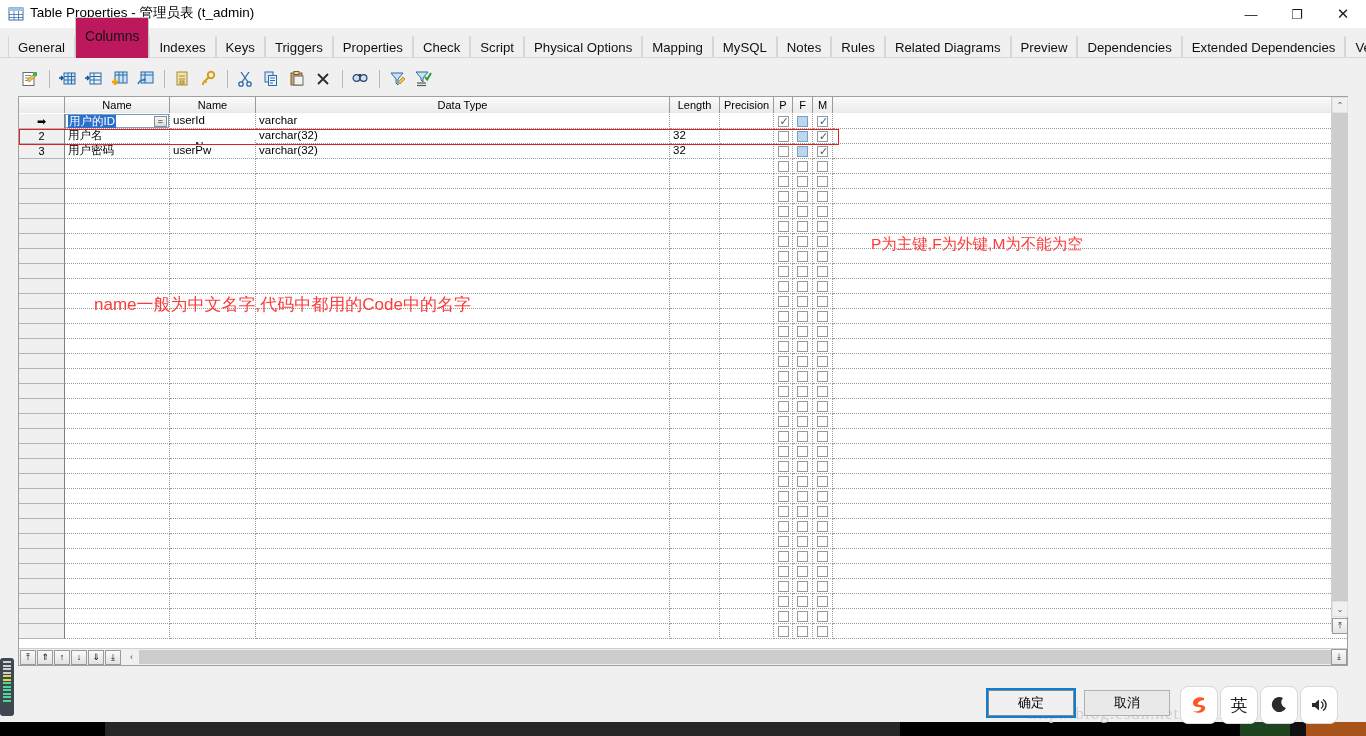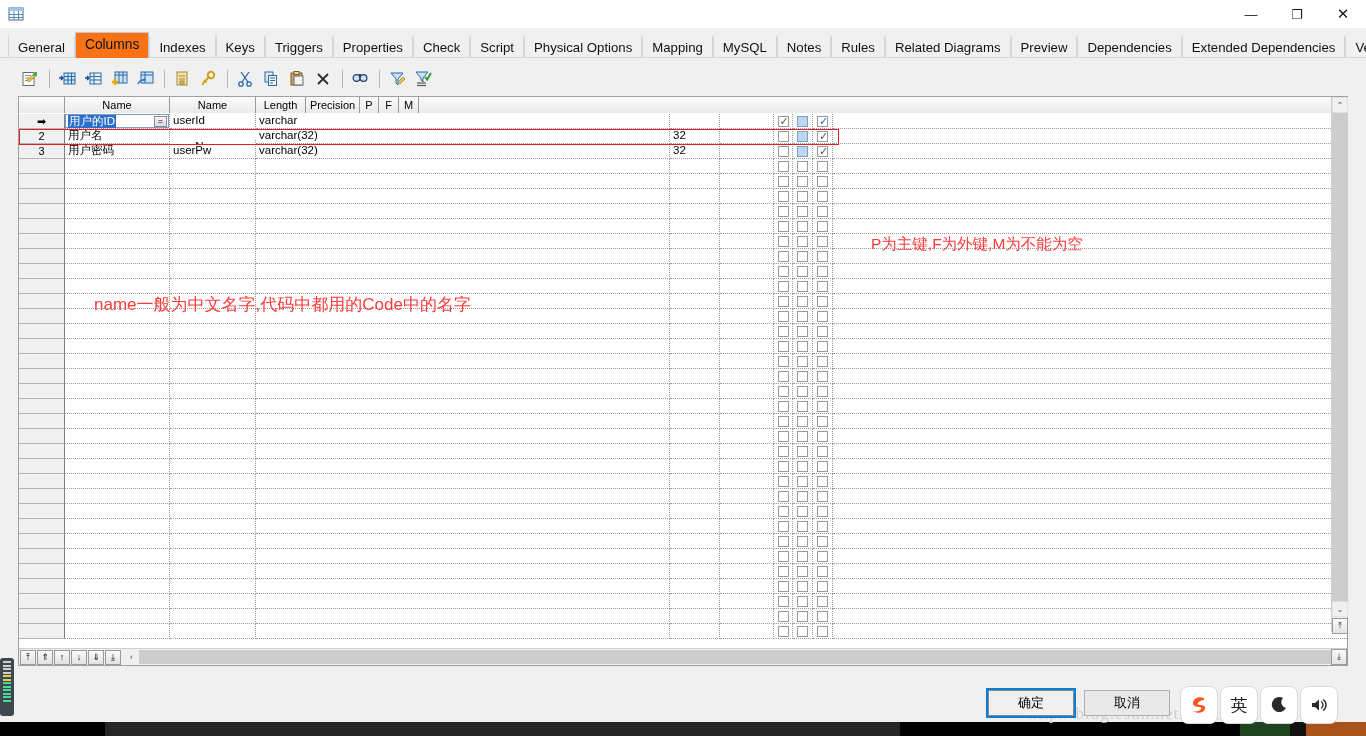--- a/index.html
+++ b/index.html
@@ -47,21 +47,21 @@
     display: flex; align-items: center;
     font-size: 13.2px; color: #111;
     background: #f0f0f0;
     border-left: 1px solid #d6d6d6;
     border-right: 1px solid #d6d6d6;
     border-top: 1px solid #f0f0f0;
     white-space: nowrap;
     line-height: 1;
   }
   .tab.active {
-    background: #f97316; height: 26px;
+    background: #be185d; height: 41px;
     border: 1px solid #c8c8c8; border-bottom: none;
     font-size: 13.8px;
     position: relative; z-index: 3;
     padding: 0 9px 2px 9px;
   }
   .tabline {
     position: absolute; left: 0; top: 57px; width: 1366px; height: 1px; background: #d8d8d8;
   }
 
   
@@ -290,20 +290,21 @@
     <span class="ticon">
       <svg width="16" height="16" viewBox="0 0 16 16">
         <rect x="1" y="2" width="14" height="12" fill="#fff" stroke="#3a6fa6" stroke-width="1"></rect>
         <rect x="1" y="2" width="14" height="3" fill="#9fc3e0"></rect>
         <line x1="6" y1="5" x2="6" y2="14" stroke="#3a6fa6" stroke-width="0.8"></line>
         <line x1="10.5" y1="5" x2="10.5" y2="14" stroke="#3a6fa6" stroke-width="0.8"></line>
         <line x1="1" y1="8.5" x2="15" y2="8.5" stroke="#3a6fa6" stroke-width="0.8"></line>
         <line x1="1" y1="11.5" x2="15" y2="11.5" stroke="#3a6fa6" stroke-width="0.8"></line>
       </svg>
     </span>
+    <span class="ttext">Table Properties - 管理员表 (t_admin)</span>
     <div class="winbtns">
       <button class="winbtn">—</button>
       <button class="winbtn">❐</button>
       <button class="winbtn close">✕</button>
     </div>
   </div>
 
   <div class="tabstrip">
     <div class="tabs" id="tabs-container">
         <div class="tab">General</div>
@@ -446,20 +447,21 @@
           <path d="M11 7 l2.2 2.6 L17 3" stroke="#2e9c3a" stroke-width="2" fill="none"></path>
         </svg>
       </div>
     </div>
 
     <div class="gridwrap">
       <div class="hdr" id="grid-header">
           <div class="hc first" style="width: 46px;"></div>
           <div class="hc" style="width: 105px;">Name</div>
           <div class="hc" style="width: 86px;">Name</div>
+          <div class="hc" style="width: 414px;">Data Type</div>
           <div class="hc" style="width: 50px;">Length</div>
           <div class="hc" style="width: 54px;">Precision</div>
           <div class="hc" style="width: 19px;">P</div>
           <div class="hc" style="width: 20px;">F</div>
           <div class="hc" style="width: 20px;">M</div>
           <div class="hc" style="width: 500px; flex: 1 1 0%; border-right: none;"></div>
         </div>
       <div class="gridbody" id="grid-body">
           <div class="grow">
             <div class="gcell rowhdr arrowcell" style="width: 46px;">➡</div>

